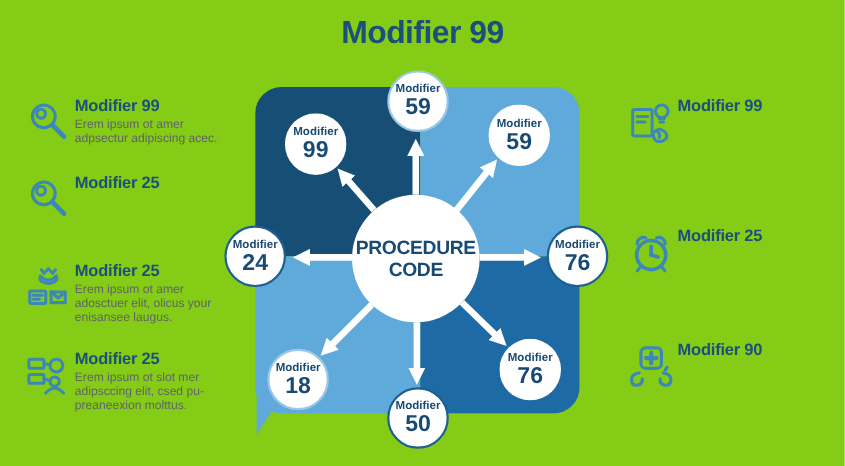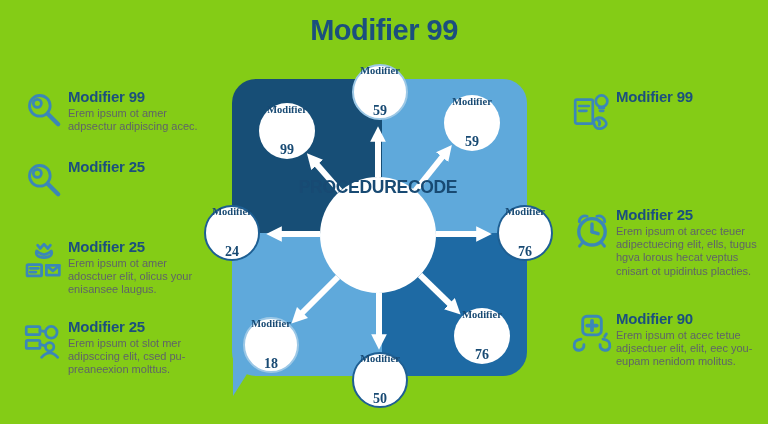--- a/index.html
+++ b/index.html
@@ -27,38 +27,38 @@
   .q-tl{background:var(--dark-quadrant);}
   .q-tr{background:var(--light-quadrant);}
   .q-bl{background:var(--light-quadrant);}
   .q-br{background:var(--medium-quadrant);}
   .tail{position:absolute;left:233px;top:352px;width:28px;height:44px;background:var(--light-quadrant);
     clip-path:polygon(0 0,100% 0,0 100%);z-index:1;}
 
   .arrows{position:absolute;left:0;top:0;width:768px;height:424px;z-index:2;pointer-events:none;}
 
   .node{position:absolute;width:56px;height:56px;border-radius:50%;background:#ffffff;
-    display:flex;flex-direction:column;align-items:center;justify-content:space-between;z-index:3;
-    border:2px solid transparent;font-family:Liberation Serif, serif;}
+    display:flex;flex-direction:column;align-items:center;justify-content:center;z-index:3;
+    border:2px solid transparent;}
   .node.b-dark{border-color:var(--node-border-dark);}
   .node.b-light{border-color:var(--node-border-light);}
   .node-label{font-size:10.5px;font-weight:700;color:var(--node-text);line-height:1;}
-  .node-number{font-size:14px;font-weight:800;color:var(--node-text);line-height:1;margin-top:1px;}
+  .node-number{font-size:21px;font-weight:800;color:var(--node-text);line-height:1;margin-top:1px;}
 
   .pos-top{left:352px;top:64px;}
   .pos-top-left{left:259px;top:103px;}
   .pos-top-right{left:444px;top:95px;}
   .pos-left{left:204px;top:205px;}
   .pos-right{left:497px;top:205px;}
   .pos-bottom-left{left:243px;top:317px;}
   .pos-bottom{left:352px;top:352px;}
   .pos-bottom-right{left:454px;top:308px;}
 
   .center-circle{position:absolute;left:320px;top:177px;width:116px;height:116px;border-radius:50%;
-    background:#ffffff;z-index:3;display:flex;flex-direction:row;justify-content:center;}
+    background:#ffffff;z-index:3;display:flex;flex-direction:column;align-items:center;justify-content:center;}
   .center-circle .cc-line{font-size:17.5px;font-weight:800;letter-spacing:-0.3px;color:var(--node-text);line-height:1.15;}
 
   
   .side-item{position:absolute;display:flex;align-items:flex-start;}
   .side-item .icon-box{width:48px;flex:0 0 48px;display:flex;justify-content:center;padding-top:2px;color:var(--icon-stroke);}
   .side-item .txt{width:146px;}
   .left-col .txt{width:146px;}
   .right-col .txt{width:152px;}
   .item-title{font-size:15px;font-weight:800;color:var(--heading-text);margin-bottom:2px;letter-spacing:-0.2px;}
   .item-body{font-size:11px;color:var(--body-text);line-height:1.2;}
@@ -231,34 +231,32 @@
         <path d="M5.5,7.5 a3.4,3.4 0 0 1 4.6,-3.2"></path>
         <path d="M20.5,7.5 a3.4,3.4 0 0 0 -4.6,-3.2"></path>
         <line x1="13" y1="13.5" x2="13" y2="8.8" stroke-width="2"></line>
         <line x1="13" y1="13.5" x2="16.6" y2="14.6" stroke-width="2"></line>
         <line x1="7.2" y1="20" x2="5.6" y2="22"></line>
         <line x1="18.8" y1="20" x2="20.4" y2="22"></line>
       </svg>
     </div>
     <div class="txt">
       <div class="item-title">Modifier 25</div>
-      <div class="item-body">Erem ipsum ot arcec teuer adipectuecing elit, ells, tugus hgva lorous hecat veptus cnisart ot upidintus placties.</div>
     </div>
   </div>
 
   <div class="side-item right-col ri-3">
     <div class="icon-box">
       <svg class="ic" width="44" height="44" viewBox="0 0 26 26">
         <rect x="7.5" y="2.5" width="11" height="11" rx="2.5"></rect>
         <line x1="13" y1="5.2" x2="13" y2="10.8" stroke-width="2.2"></line>
         <line x1="10.2" y1="8" x2="15.8" y2="8" stroke-width="2.2"></line>
         <path d="M6.5,16 q-4.5,0.5 -4,4.5 q0.5,2.5 3.5,2 q2.5,-0.8 2.2,-3.2"></path>
         <path d="M19.5,16 q4.5,0.5 4,4.5 q-0.5,2.5 -3.5,2 q-2.5,-0.8 -2.2,-3.2"></path>
         <path d="M20.5,14.5 l1,-1.5"></path>
       </svg>
     </div>
     <div class="txt">
       <div class="item-title">Modifier 90</div>
-      <div class="item-body">Erem ipsum ot acec tetue adjsectuer elit, elit, eec you-eupam nenidom molitus.</div>
     </div>
   </div>
 
 </div>
 
 </body></html>

